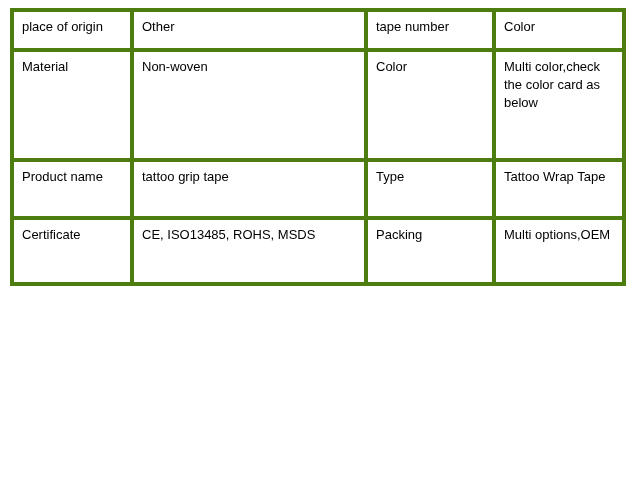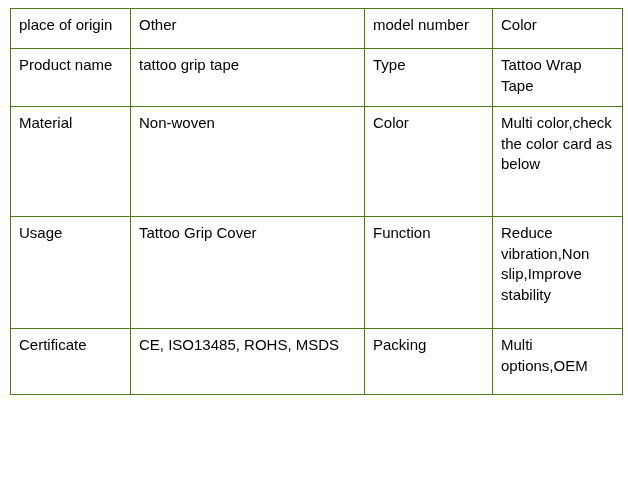--- a/index.html
+++ b/index.html
@@ -17,23 +17,23 @@
   .spec-table-wrap {
     padding: 8px 6px 0 10px;
     box-sizing: border-box;
   }
   table.spec-table {
     border-collapse: collapse;
     table-layout: fixed;
     width: 612px;
   }
   table.spec-table td {
-    border: 1px solid #4d7c0f;
+    border: 4px solid #4d7c0f;
     vertical-align: top;
-    font-size: 15px;
+    font-size: 13px;
     line-height: 1.38;
     padding: 6px 7px 6px 8px;
     word-wrap: break-word;
     overflow-wrap: break-word;
     margin-top: 36px;
   }
   col.c1 { width: 120px; }
   col.c2 { width: 234px; }
   col.c3 { width: 128px; }
   col.c4 { width: 130px; }
@@ -46,40 +46,34 @@
     <colgroup>
       <col class="c1">
         <col class="c2">
         <col class="c3">
         <col class="c4">
     </colgroup>
     <tbody>
       <tr style="height:40px">
         <td>place of origin</td>
         <td>Other</td>
-        <td>model number</td>
+        <td>tape number</td>
         <td>Color</td>
-      </tr>
-      <tr style="height:58px">
-        <td>Product name</td>
-        <td>tattoo grip tape</td>
-        <td>Type</td>
-        <td>Tattoo Wrap Tape</td>
       </tr>
       <tr style="height:110px">
         <td>Material</td>
         <td>Non-woven</td>
         <td>Color</td>
         <td>Multi color,check the color card as below</td>
       </tr>
-      <tr style="height:112px">
-        <td>Usage</td>
-        <td>Tattoo Grip Cover</td>
-        <td>Function</td>
-        <td>Reduce vibration,Non slip,Improve stability</td>
+      <tr style="height:58px">
+        <td>Product name</td>
+        <td>tattoo grip tape</td>
+        <td>Type</td>
+        <td>Tattoo Wrap Tape</td>
       </tr>
       <tr style="height:66px">
         <td>Certificate</td>
         <td>CE, ISO13485, ROHS, MSDS</td>
         <td>Packing</td>
         <td>Multi options,OEM</td>
       </tr>
     </tbody>
   </table>
 </div>

